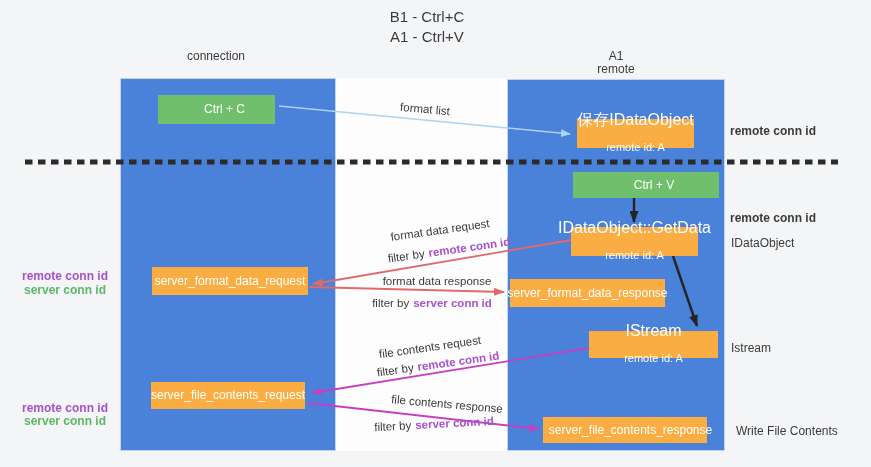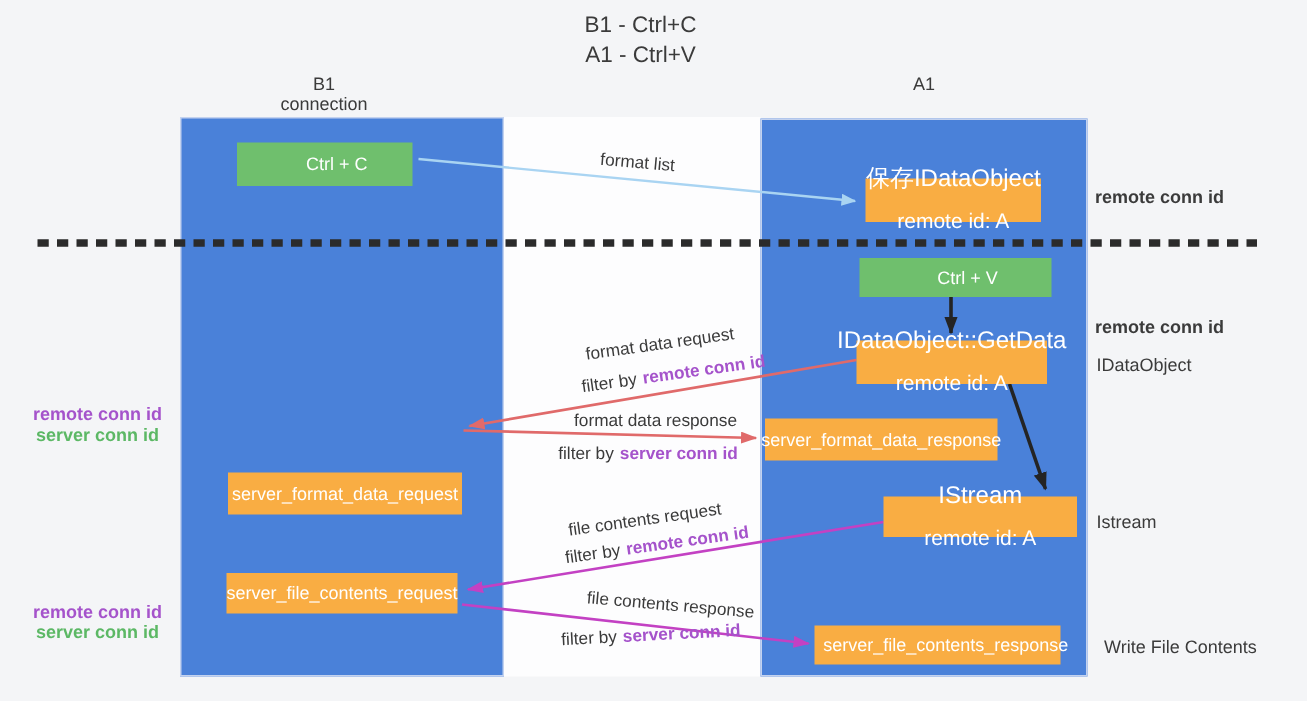--- a/index.html
+++ b/index.html
@@ -17,21 +17,21 @@
 
   .title{position:absolute;left:0;width:854px;text-align:center;color:var(--text-dark);font-size:15px;line-height:19px;}
   .colhead{position:absolute;text-align:center;color:var(--text-dark);font-size:12px;line-height:13px;}
 
   .box{position:absolute;display:flex;flex-direction:column;align-items:center;justify-content:center;
        color:#fff;text-align:center;box-sizing:border-box;}
   .box.green{background:var(--box-green,#6fbf6d);padding-left:16px;}
   .box.orange{background:var(--box-orange,#f9ad43);}
   .box .l1{font-size:12px;line-height:13px;}
   .box .l2a{font-size:16px;line-height:13px;}
-  .box .l2b{font-size:14px;line-height:13px;margin-top:15px;}
+  .box .l2b{font-size:11px;line-height:13px;margin-top:15px;}
 
   .flabel{position:absolute;transform:translate(-50%,-50%) rotate(var(--r,0deg));
           white-space:nowrap;font-size:11.5px;color:var(--text-dark);}
   .flabel .fb{margin-right:4px;}
   .purple{color:var(--text-purple,#a553cb);font-weight:bold;}
   .greentx{color:var(--text-green,#5cb865);font-weight:bold;}
 
   .side{position:absolute;white-space:nowrap;font-size:12px;color:var(--text-dark);}
   .side.bold{font-weight:bold;}
   .leftblock{position:absolute;width:130px;text-align:center;white-space:nowrap;font-size:12px;}
@@ -53,25 +53,25 @@
 <div id="canvas">
 
   <div class="midstrip" style="left:336px;top:78px;width:171px;height:373px;"></div>
   <div class="col" style="left:120px;top:78px;width:216px;height:373px;"></div>
   <div class="col" style="left:507px;top:79px;width:218px;height:372px;"></div>
 
   <div class="title" style="top:7px;">B1 - Ctrl+C</div>
   <div class="title" style="top:27px;">A1 - Ctrl+V</div>
 
   <div class="colhead" style="left:116px;top:50px;width:200px;">
-    <div>B1</div>
     <div>connection</div>
   </div>
   <div class="colhead" style="left:516px;top:50px;width:200px;">
     <div>A1</div>
+    <div>remote</div>
   </div>
 
   <svg class="overlay" width="871" height="467" viewBox="0 0 871 467">
     <defs>
       <marker id="ah-blue" markerUnits="userSpaceOnUse" markerWidth="10" markerHeight="8" refX="9" refY="4" orient="auto">
         <path class="mk-blue" d="M0,0 L10,4 L0,8 z"></path>
       </marker>
       <marker id="ah-red" markerUnits="userSpaceOnUse" markerWidth="11" markerHeight="8" refX="10" refY="4" orient="auto">
         <path class="mk-red" d="M0,0 L11,4 L0,8 z"></path>
       </marker>
@@ -94,30 +94,30 @@
 
   <div class="box green" style="left:158px;top:95px;width:117px;height:29px;">
     <div class="l1">Ctrl + C</div>
   </div>
 
   <div class="box orange" style="left:577px;top:119px;width:117px;height:29px;">
     <div class="l2a">保存IDataObject</div>
     <div class="l2b">remote id: A</div>
   </div>
 
-  <div class="box green" style="left:573px;top:172px;width:128px;height:26px;">
+  <div class="box green" style="left:573px;top:172px;width:146px;height:26px;">
     <div class="l1">Ctrl + V</div>
   </div>
 
   <div class="box orange" style="left:571px;top:227px;width:127px;height:29px;">
     <div class="l2a">IDataObject::GetData</div>
     <div class="l2b">remote id: A</div>
   </div>
 
-  <div class="box orange" style="left:152px;top:267px;width:156px;height:28px;margin-top:48px;">
+  <div class="box orange" style="left:152px;top:267px;width:156px;height:28px;">
     <div class="l1">server_format_data_request</div>
   </div>
 
   <div class="box orange" style="left:510px;top:279px;width:155px;height:28px;">
     <div class="l1">server_format_data_response</div>
   </div>
 
   <div class="box orange" style="left:589px;top:331px;width:129px;height:27px;">
     <div class="l2a">IStream</div>
     <div class="l2b">remote id: A</div>

